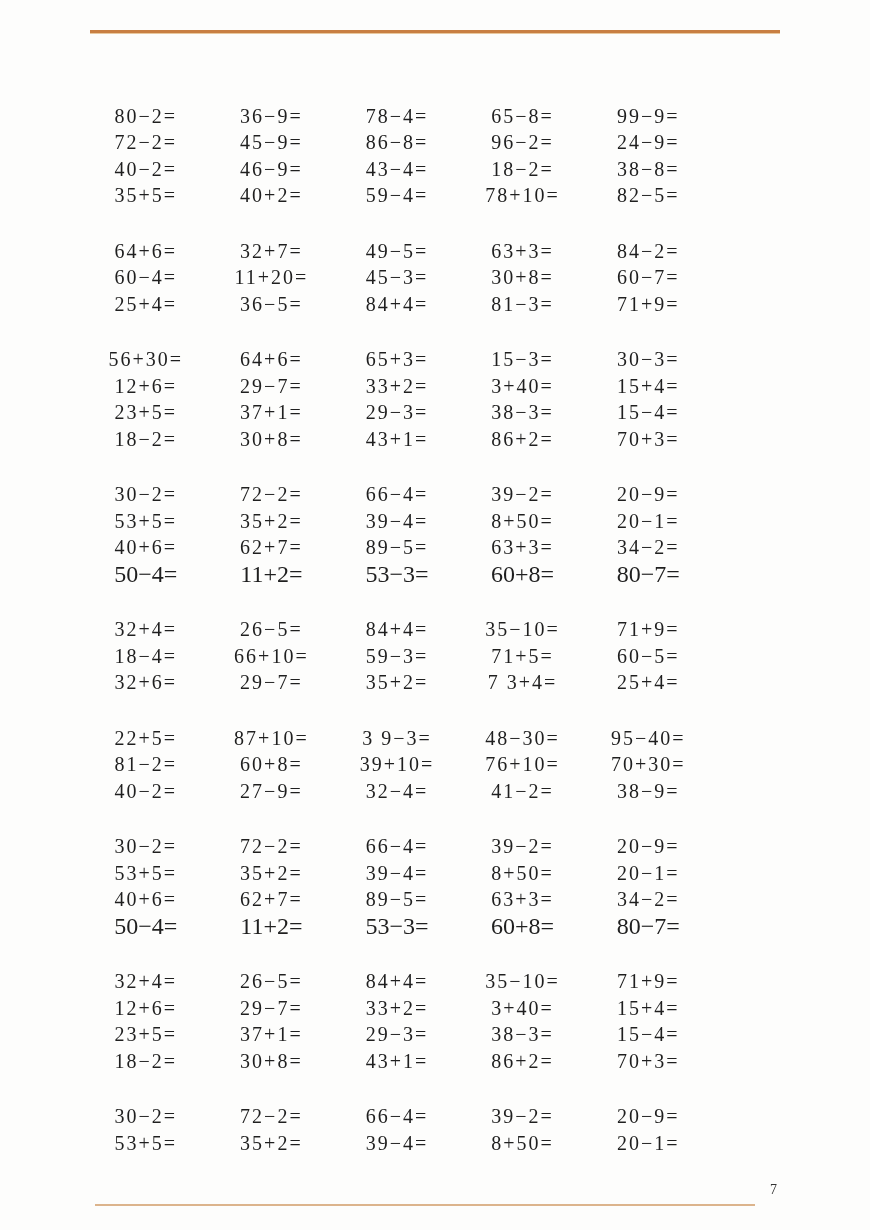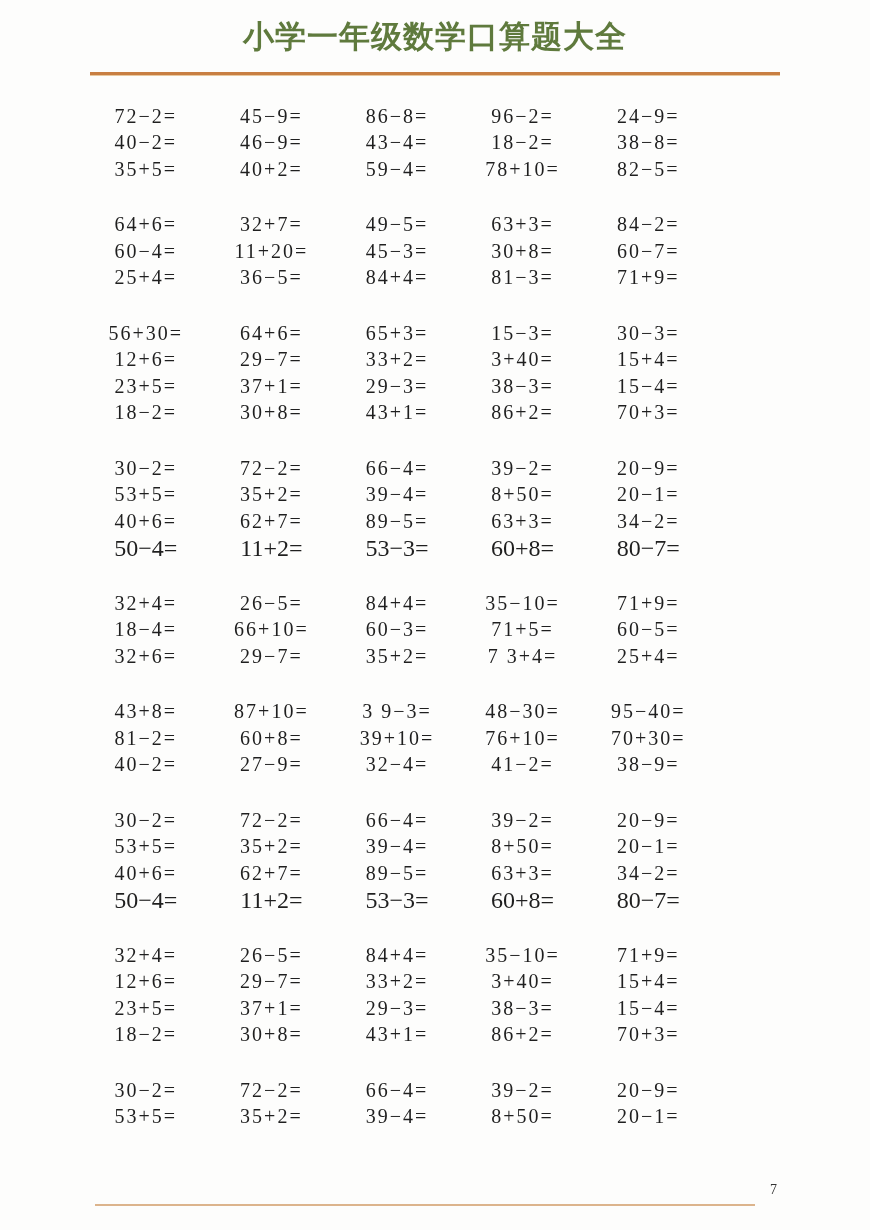--- a/index.html
+++ b/index.html
@@ -68,26 +68,32 @@
     color:#333;
     font-family:"Liberation Serif","DejaVu Serif",serif;
   }
 </style>
 </head>
 <body>
 
 <div class="page">
 
   <div class="header">
-    <h1 class="title">小学一年级数学口算题大全</h1>
     <div class="header-rule"></div>
   </div>
 
   <div class="problems" id="problems">
       <div class="block">
+        <div class="row wide">
+          <div class="cell">80−2=</div>
+          <div class="cell">36−9=</div>
+          <div class="cell">78−4=</div>
+          <div class="cell">65−8=</div>
+          <div class="cell">99−9=</div>
+        </div>
         <div class="row wide">
           <div class="cell">72−2=</div>
           <div class="cell">45−9=</div>
           <div class="cell">86−8=</div>
           <div class="cell">96−2=</div>
           <div class="cell">24−9=</div>
         </div>
         <div class="row wide">
           <div class="cell">40−2=</div>
           <div class="cell">46−9=</div>
@@ -190,35 +196,35 @@
         <div class="row wide">
           <div class="cell">32+4=</div>
           <div class="cell">26−5=</div>
           <div class="cell">84+4=</div>
           <div class="cell">35−10=</div>
           <div class="cell">71+9=</div>
         </div>
         <div class="row wide">
           <div class="cell">18−4=</div>
           <div class="cell">66+10=</div>
-          <div class="cell">60−3=</div>
+          <div class="cell">59−3=</div>
           <div class="cell">71+5=</div>
           <div class="cell">60−5=</div>
         </div>
         <div class="row wide">
           <div class="cell">32+6=</div>
           <div class="cell">29−7=</div>
           <div class="cell">35+2=</div>
           <div class="cell">7 3+4=</div>
           <div class="cell">25+4=</div>
         </div>
       </div>
       <div class="block">
         <div class="row wide">
-          <div class="cell">43+8=</div>
+          <div class="cell">22+5=</div>
           <div class="cell">87+10=</div>
           <div class="cell">3 9−3=</div>
           <div class="cell">48−30=</div>
           <div class="cell">95−40=</div>
         </div>
         <div class="row wide">
           <div class="cell">81−2=</div>
           <div class="cell">60+8=</div>
           <div class="cell">39+10=</div>
           <div class="cell">76+10=</div>

